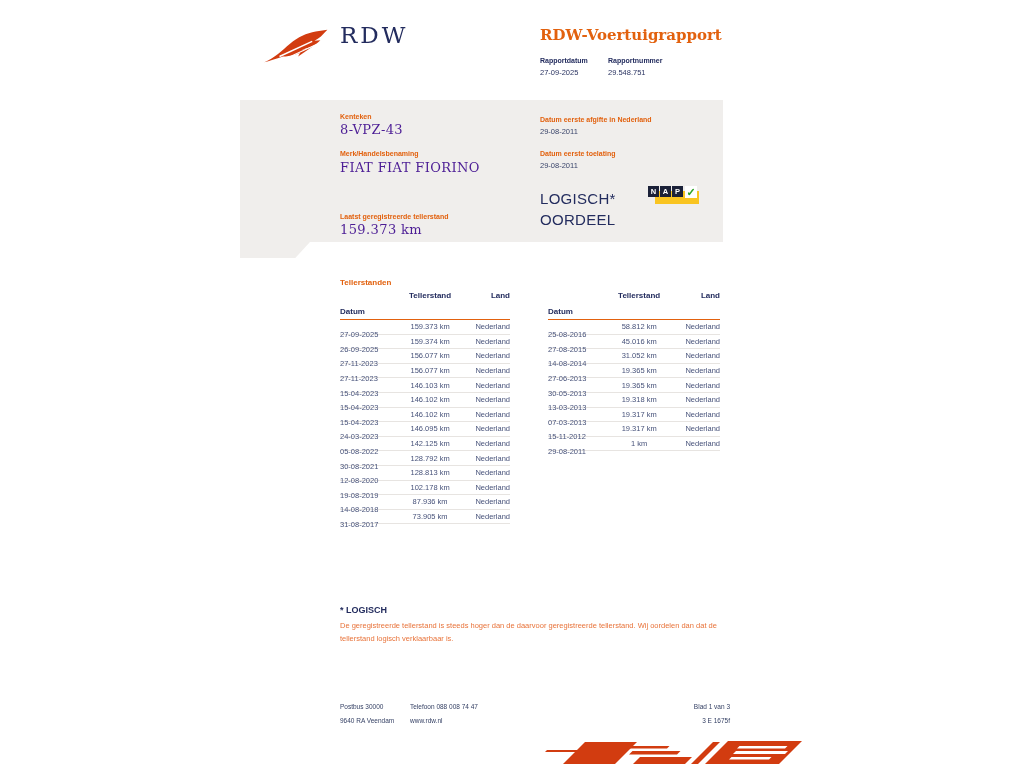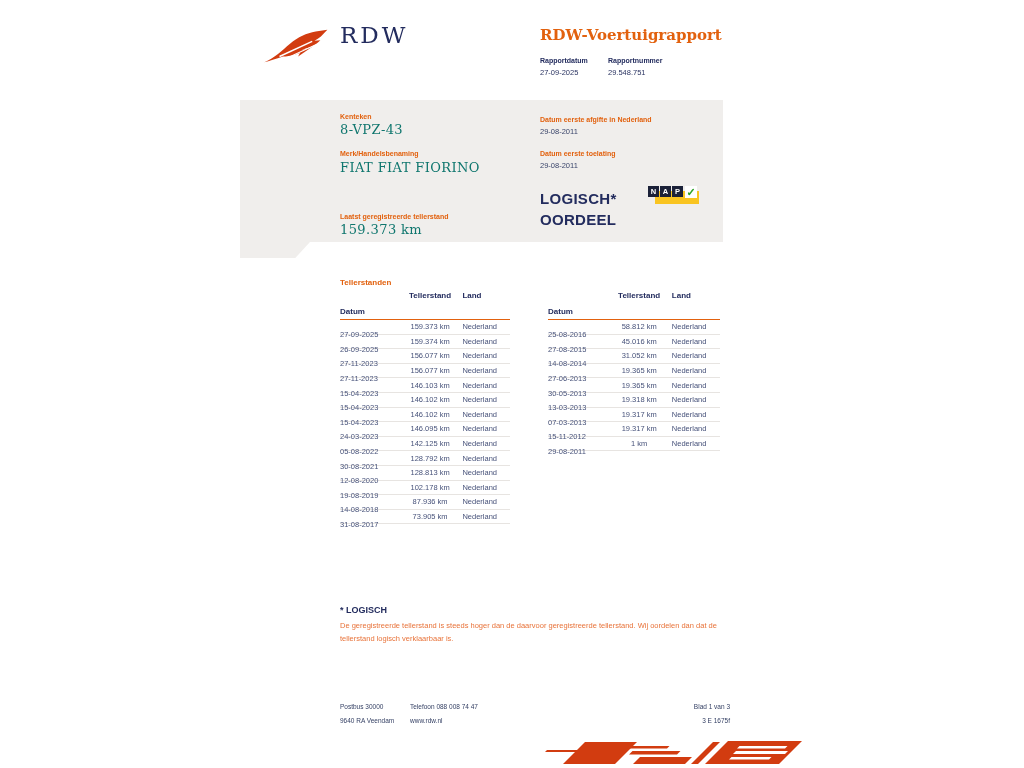--- a/index.html
+++ b/index.html
@@ -16,23 +16,23 @@
   .meta .lbl { font-size:7px; font-weight:bold; color:#232c5e; }
   .meta .val { font-size:7.5px; color:#2b3462; margin-top:4px; }
   .meta.m1 { left:540px; } .meta.m2 { left:608px; }
 
   
   .panel { position:absolute; left:240px; top:100px; width:483px; height:142px; background:#f0eeec; }
   .panel-tab { position:absolute; left:240px; top:242px; width:70px; height:16px; background:#f0eeec;
                clip-path: polygon(0 0, 100% 0, 79% 100%, 0 100%); }
   .olabel { position:absolute; font-size:7px; font-weight:bold; color:#e2610e; }
   .serif-val { position:absolute; font-family:"DejaVu Serif", serif; font-size:13px;
-               color:#0f766e; letter-spacing:0.4px; }
+               color:#4c1d95; letter-spacing:0.4px; }
   .small-val { position:absolute; font-size:7.5px; color:#3a456b; }
-  .oordeel { position:absolute; left:300px; top:88px; font-size:15px; font-weight:bold;
+  .oordeel { position:absolute; left:300px; top:88px; font-size:15px; font-weight:normal;
              color:#232c5e; line-height:21px; letter-spacing:0.3px; }
 
   
   .nap { position:absolute; left:408px; top:86px; width:52px; height:21px; }
   .nap-yellow { position:absolute; left:7px; top:5px; width:44px; height:13px; background:#f9c421; }
   .nap-letters { position:absolute; left:0; top:0; display:flex; gap:1px; }
   .nap-box { width:11px; height:11px; background:#1b2138; color:#ffffff; font-size:7.5px;
              font-weight:bold; display:flex; align-items:center; justify-content:center; }
   .nap-check { position:absolute; left:37px; top:0; width:12px; height:12px; background:#ffffff;
                color:#2ea32a; font-size:11px; font-weight:bold; display:flex;
@@ -41,21 +41,21 @@
   
   .section-title { position:absolute; left:340px; top:278px; font-size:8px; font-weight:bold; color:#e2610e; }
   .vtable { position:absolute; top:291px; font-size:7.5px; color:#47527a; }
   .vtable.left { left:340px; width:170px; }
   .vtable.right { left:548px; width:172px; }
   .vtable .thead { display:flex; font-size:8px; font-weight:bold; color:#232c5e;
                    border-bottom:1.5px solid #e2610e; padding-bottom:3px; }
   .vtable .row { display:flex; height:14.6px; align-items:center; border-bottom:1px solid #e7e4e1; }
   .vtable .c1 { width:34%; text-align:left;margin-top:16px; }
   .vtable .c2 { width:38%; text-align:center; }
-  .vtable .c3 { width:28%; }
+  .vtable .c3 { width:28%; text-align:right; }
 
   
   .fn-title { position:absolute; left:340px; top:605px; font-size:9px; font-weight:bold; color:#232c5e; }
   .fn-text { position:absolute; left:340px; top:619px; width:392px; font-size:7.5px;
              color:#e8733a; line-height:13px; }
 
   
   .foot { position:absolute; top:700px; font-size:6.5px; color:#333f63; line-height:14px; }
   .foot.f1 { left:340px; } .foot.f2 { left:410px; }
   .foot.f3 { left:630px; width:100px; text-align:right; }

